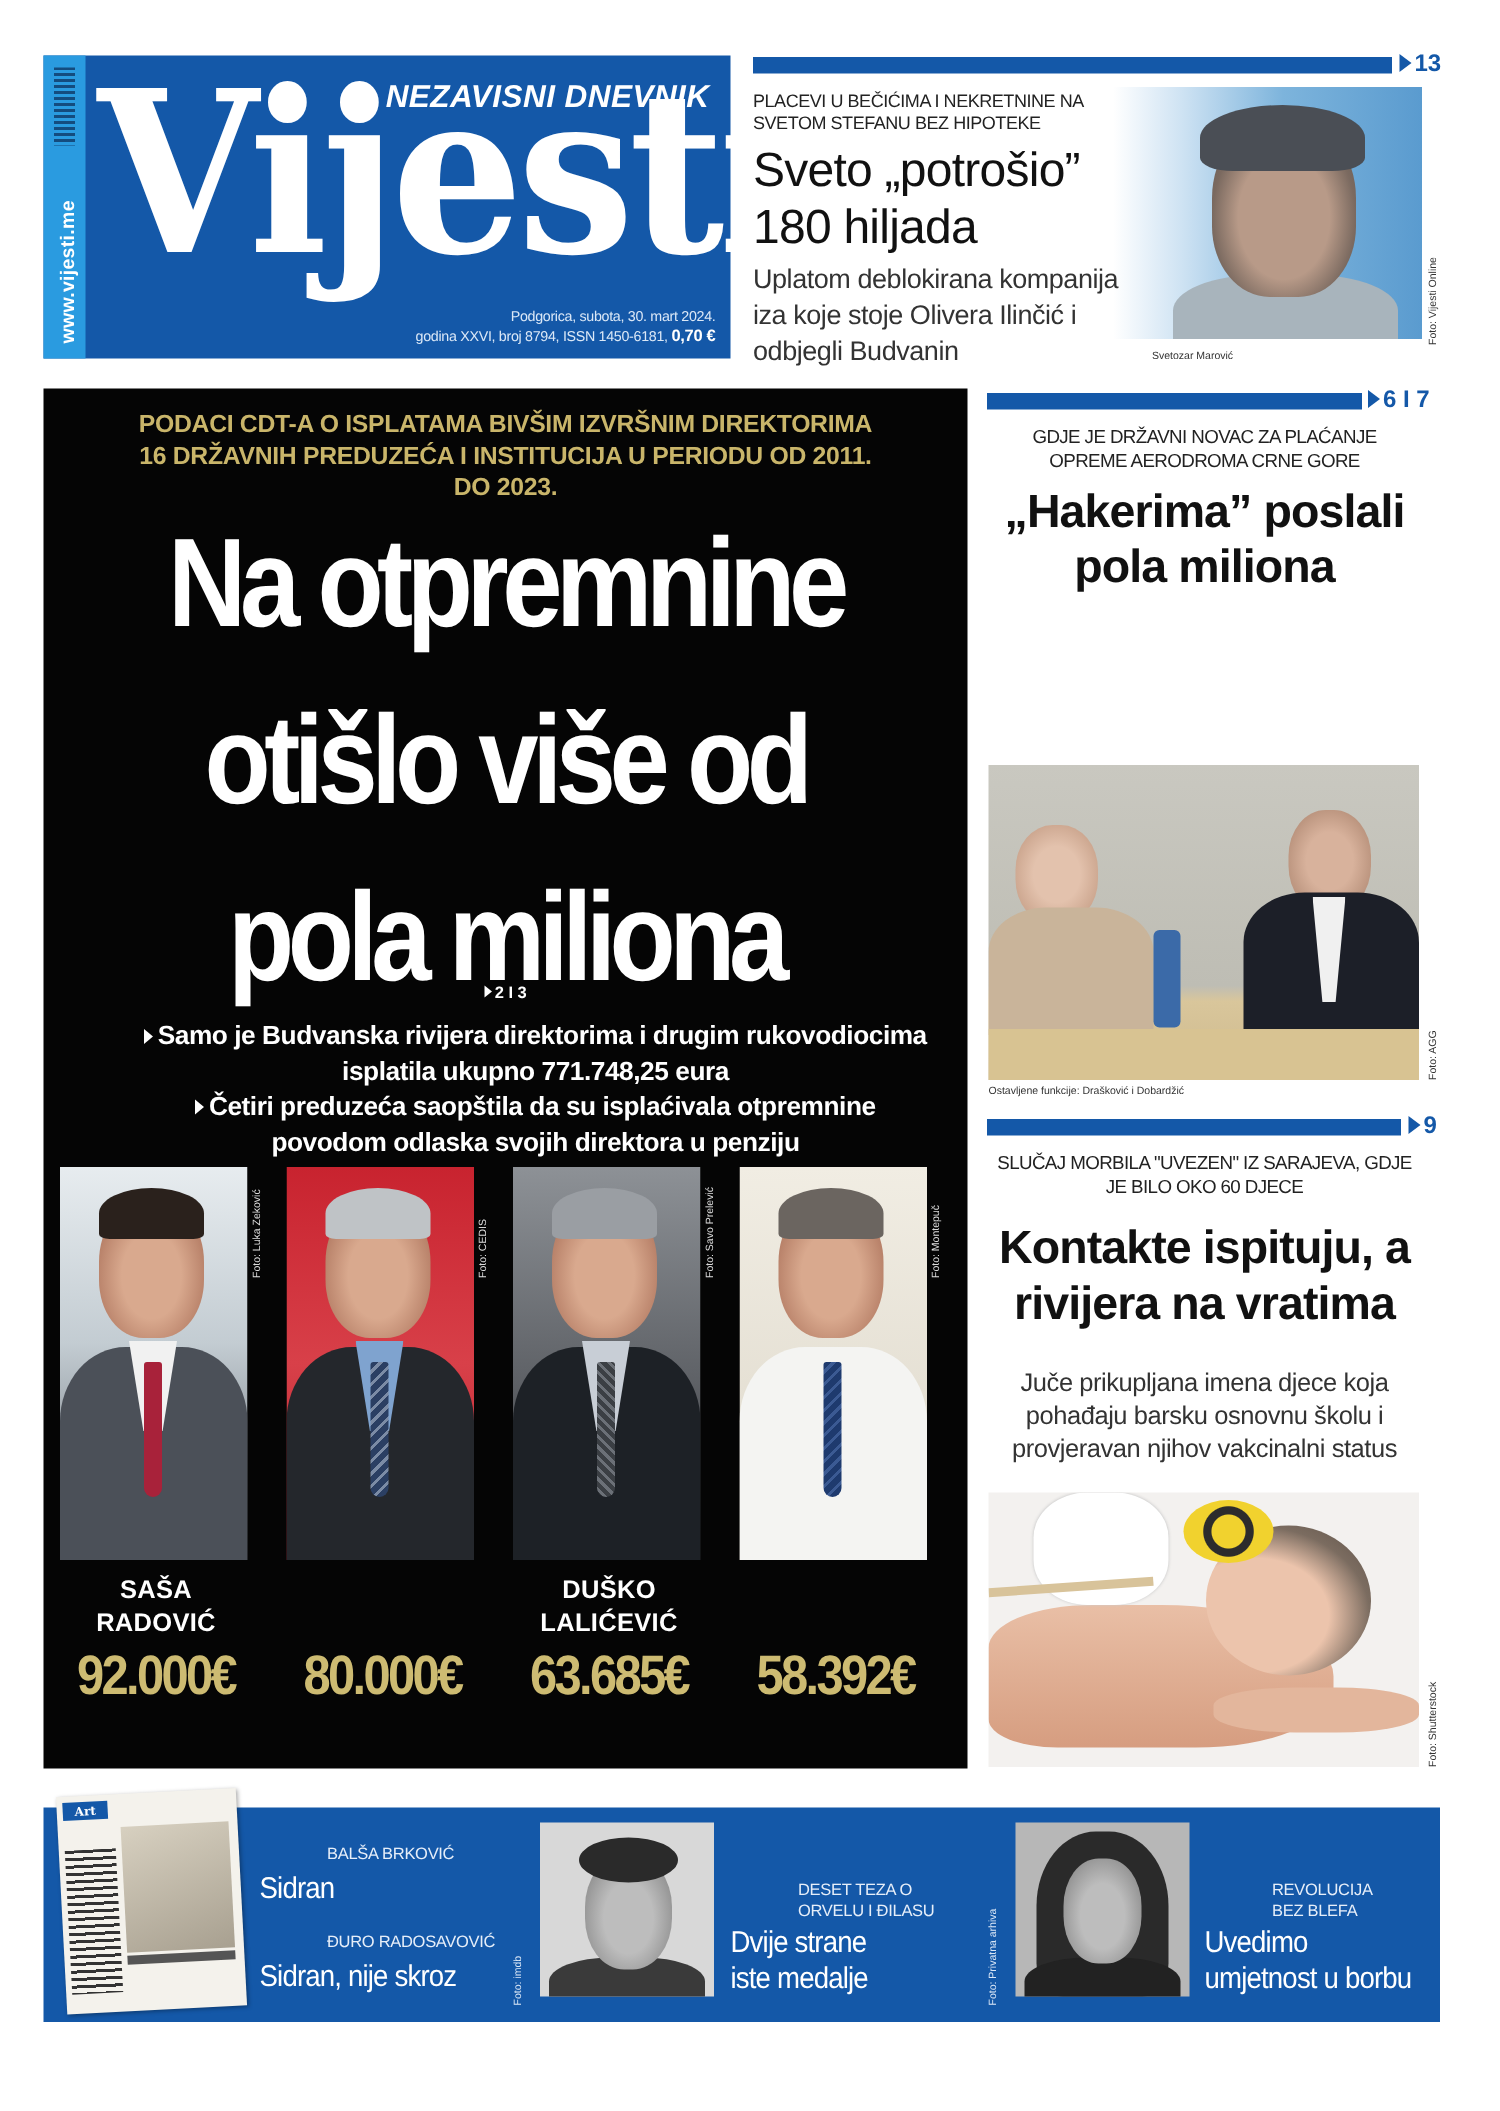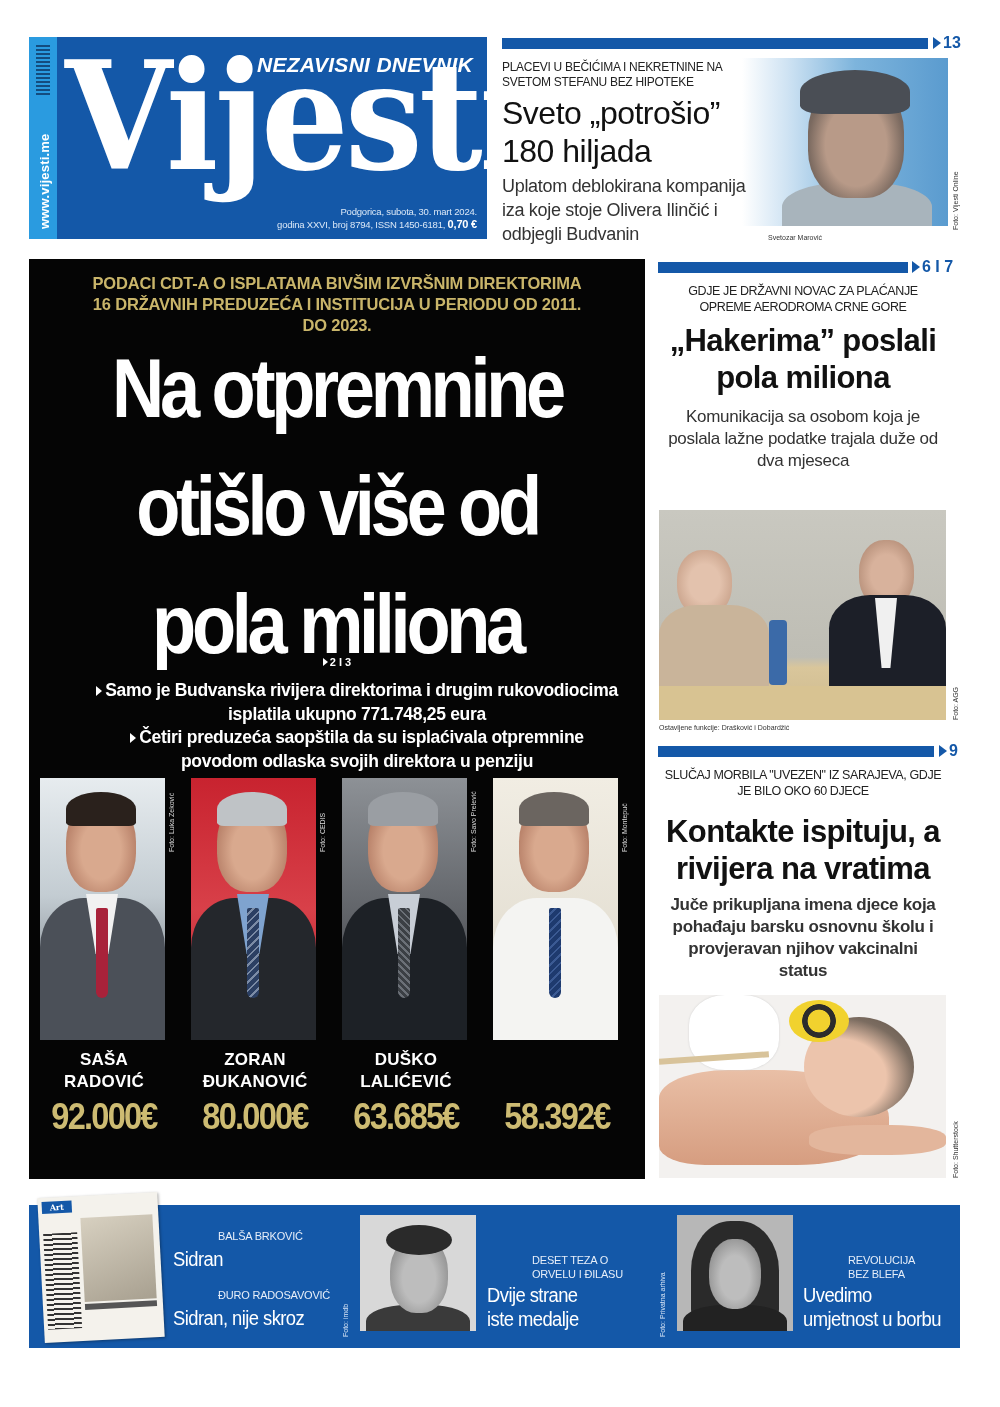--- a/index.html
+++ b/index.html
@@ -143,21 +143,20 @@
     <div class="person" style="left:151px;">
       <div class="photo">
         <div class="bg" style="background:linear-gradient(180deg,#c8232f 0%,#d84049 50%,#b21e28 100%);"></div>
         <div class="suit" style="background:#24272c;"></div>
         <div class="shirt" style="background:#7fa3cf;"></div>
         <div class="tie" style="background:repeating-linear-gradient(135deg,#2b3f63 0 4px,#7b8ba5 4px 6px);"></div>
         <div class="face"></div>
         <div class="hair" style="background:#bfc3c6;"></div>
       </div>
       <div class="credit">Foto: CEDIS</div>
-      <div class="name"><span>ZORAN</span><br><span>ĐUKANOVIĆ</span></div>
       <div class="amount">80.000€</div>
     </div>
 
     <div class="person" style="left:302px;">
       <div class="photo">
         <div class="bg" style="background:linear-gradient(180deg,#8d9196 0%,#5e6166 55%,#2c2e31 100%);"></div>
         <div class="suit" style="background:#1d2126;"></div>
         <div class="shirt" style="background:#c8ced6;"></div>
         <div class="tie" style="background:repeating-linear-gradient(45deg,#3b3f44 0 3px,#6b7077 3px 5px);"></div>
         <div class="face"></div>
@@ -181,42 +180,41 @@
     </div>
   </div>
 </div>
 
 <div class="secbar" style="left:658px; top:262px; width:250px;"></div>
 <div class="secref" style="left:912px; top:260px;"><span class="tri"></span><span>6 I 7</span></div>
 
 <div class="rstory" style="top:283px;">
   <div class="kicker" style="padding:0 6px;">GDJE JE DRŽAVNI NOVAC ZA PLAĆANJE OPREME AERODROMA CRNE GORE</div>
   <h3 style="font-size:31px; line-height:37px; margin-top:7px;"><span>„Hakerima” poslali</span><br><span>pola miliona</span></h3>
-  <div class="deck" style="margin-top:10px; padding:0 8px;">Komunikacija sa osobom koja je poslala lažne podatke trajala duže od dva mjeseca</div>
 </div>
 
 <div class="rphoto" style="top:510px; height:210px; background:linear-gradient(180deg,#c9c8c0 0%,#bebdb4 70%,#d9c69b 75%,#cdb98d 100%);">
   <div style="position:absolute; left:18px; top:40px; width:55px; height:66px; border-radius:45%; background:radial-gradient(ellipse,#e3c2ad 0 40%,#c29a82 90%);"></div>
   <div style="position:absolute; left:0; top:95px; width:110px; height:85px; border-radius:35% 35% 0 0; background:#c9b49a;"></div>
   <div style="position:absolute; left:110px; top:110px; width:18px; height:65px; background:#3b6aa8; border-radius:4px;"></div>
   <div style="position:absolute; left:200px; top:30px; width:55px; height:68px; border-radius:45%; background:radial-gradient(ellipse,#d8b29c 0 40%,#ad8670 90%);"></div>
   <div style="position:absolute; left:170px; top:85px; width:117px; height:95px; border-radius:35% 35% 0 0; background:#1c1f28;"></div>
   <div style="position:absolute; left:216px; top:88px; width:22px; height:70px; background:#f0f0f0; clip-path:polygon(0 0,100% 0,70% 100%,30% 100%);"></div>
   <div style="position:absolute; left:0; top:176px; width:287px; height:34px; background:#d8c392;"></div>
 </div>
 <div style="position:absolute; left:659px; top:724px; font-size:7px; color:#333;">Ostavljene funkcije: Drašković i Dobardžić</div>
 <div class="credit-v" style="left:952px; top:720px;">Foto: AGG</div>
 
 <div class="secbar" style="left:658px; top:746px; width:276px;"></div>
 <div class="secref" style="left:939px; top:744px;"><span class="tri"></span><span>9</span></div>
 
 <div class="rstory" style="top:767px;">
   <div class="kicker" style="padding:0 6px;">SLUČAJ MORBILA "UVEZEN" IZ SARAJEVA, GDJE JE BILO OKO 60 DJECE</div>
   <h3 style="font-size:31px; line-height:37px; margin-top:14px;"><span>Kontakte ispituju, a</span><br><span>rivijera na vratima</span></h3>
-  <div class="deck" style="margin-top:7px; padding:0 10px;font-weight:bold;">Juče prikupljana imena djece koja pohađaju barsku osnovnu školu i provjeravan njihov vakcinalni status</div>
+  <div class="deck" style="margin-top:24px; padding:0 10px;">Juče prikupljana imena djece koja pohađaju barsku osnovnu školu i provjeravan njihov vakcinalni status</div>
 </div>
 
 <div class="rphoto" style="top:995px; height:183px; background:#f3f1ef;">
   <div style="position:absolute; left:0; top:75px; width:230px; height:95px; border-radius:30% 50% 40% 20%; background:linear-gradient(180deg,#e9bfa6,#d69d80);"></div>
   <div style="position:absolute; left:145px; top:22px; width:110px; height:100px; border-radius:50%; background:radial-gradient(ellipse at 30% 60%,#ecc4ac 0 45%,#7b6c60 70%,#5a4e44 100%);"></div>
   <div style="position:absolute; left:130px; top:5px; width:60px; height:42px; border-radius:50%; background:radial-gradient(circle,#f1d22e 0 30%,#2c2c2c 32% 45%,#f1d22e 47%);"></div>
   <div style="position:absolute; left:30px; top:0; width:90px; height:75px; border-radius:40%; background:#ffffff; box-shadow:0 0 2px #ccc;"></div>
   <div style="position:absolute; left:0; top:60px; width:110px; height:6px; background:#d8c39a; transform:rotate(-4deg);"></div>
   <div style="position:absolute; left:150px; top:130px; width:137px; height:30px; border-radius:40%; background:#e3b69c;"></div>
 </div>

